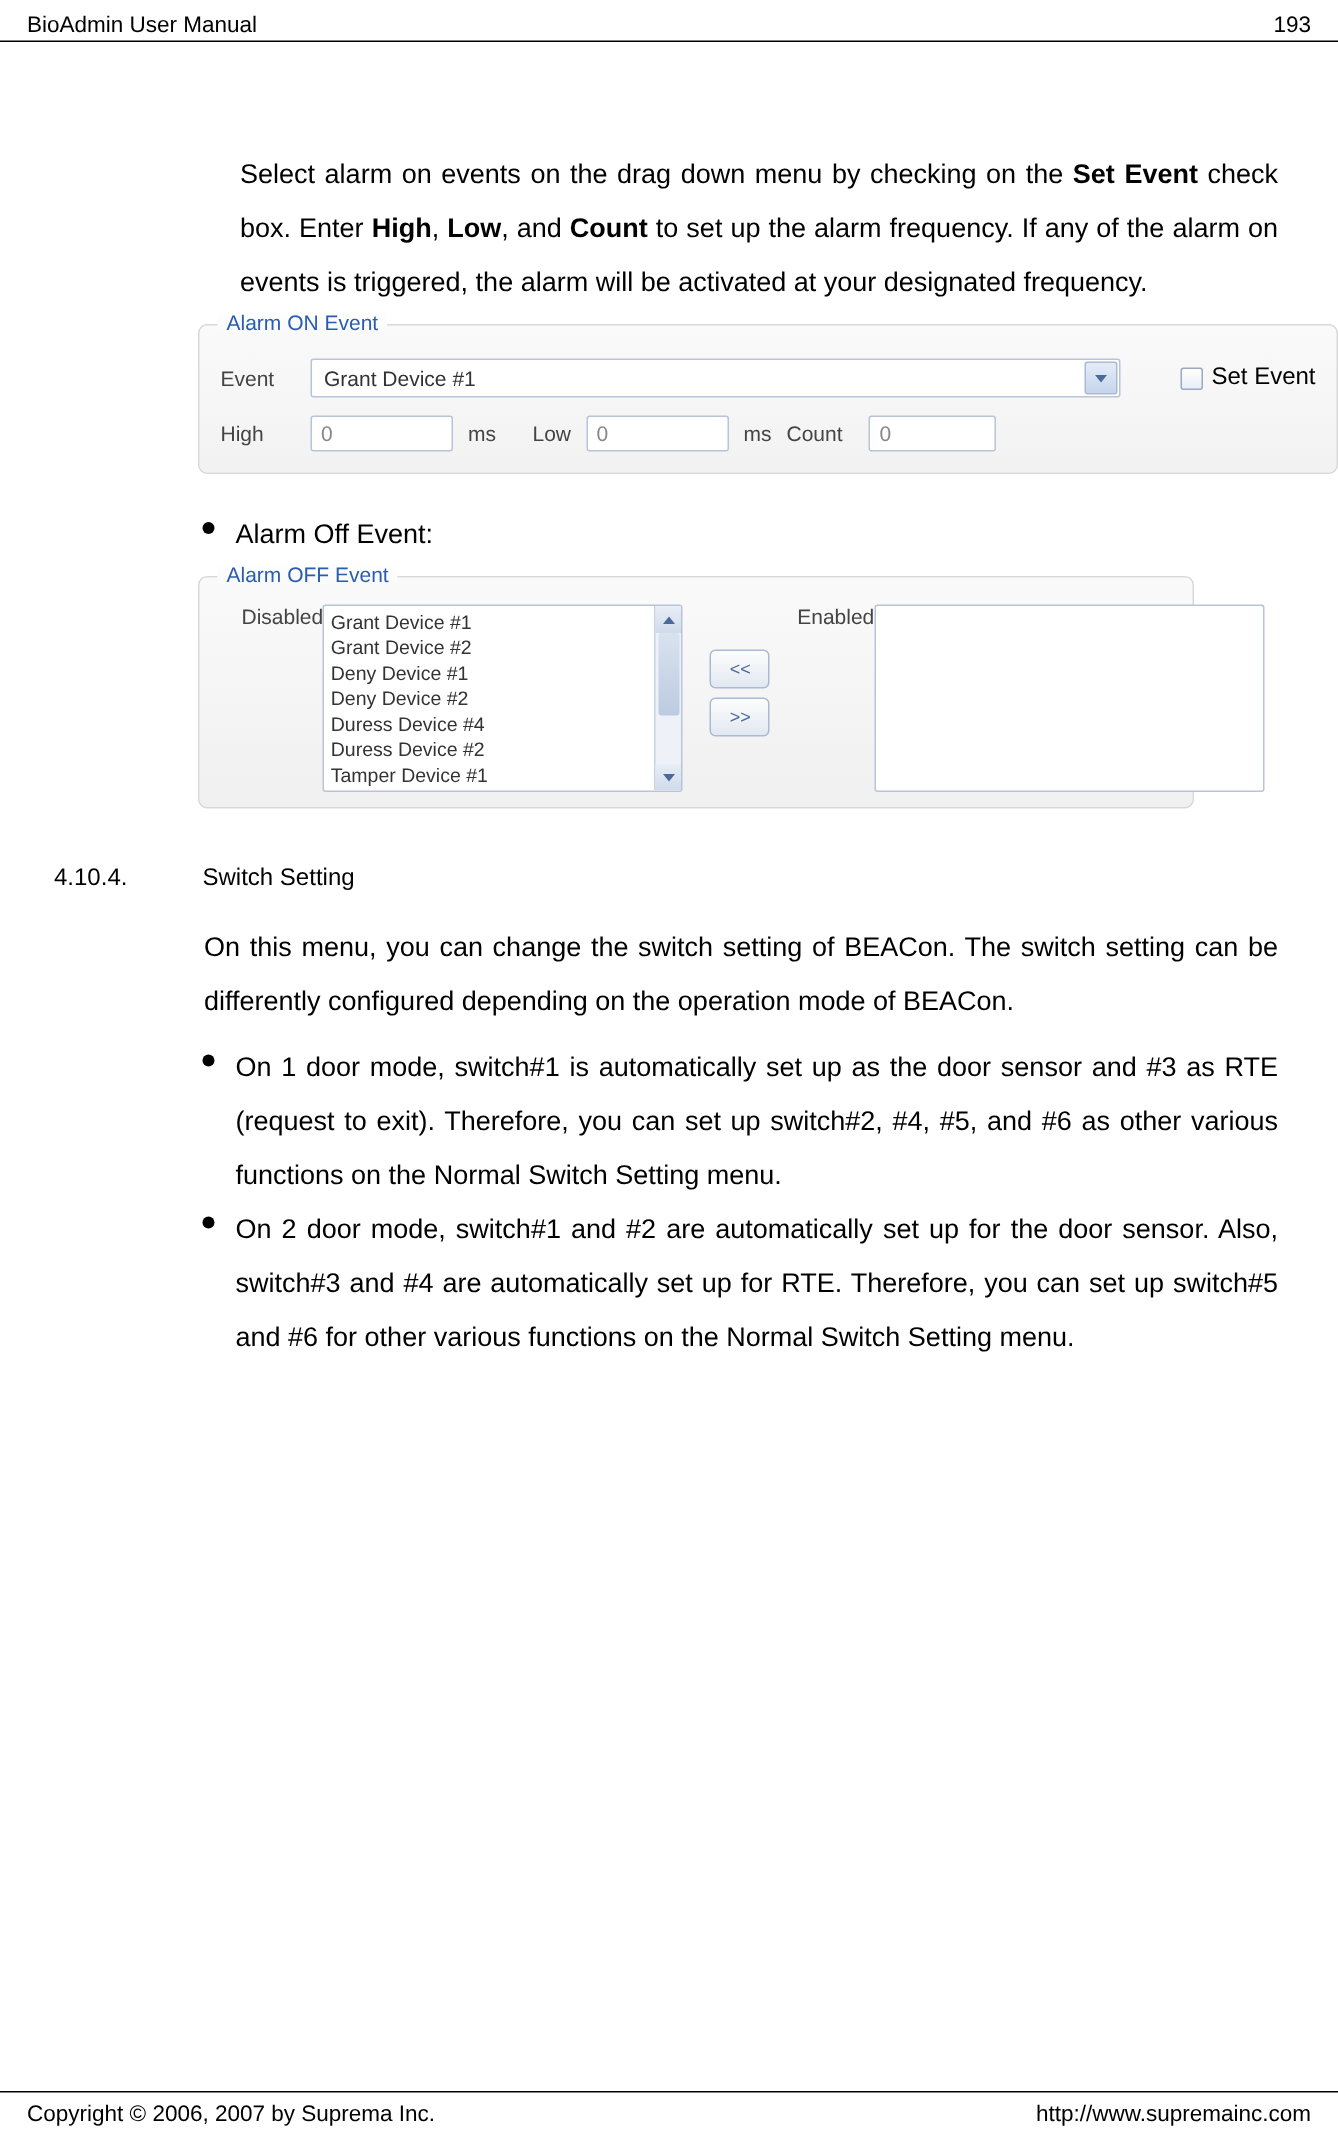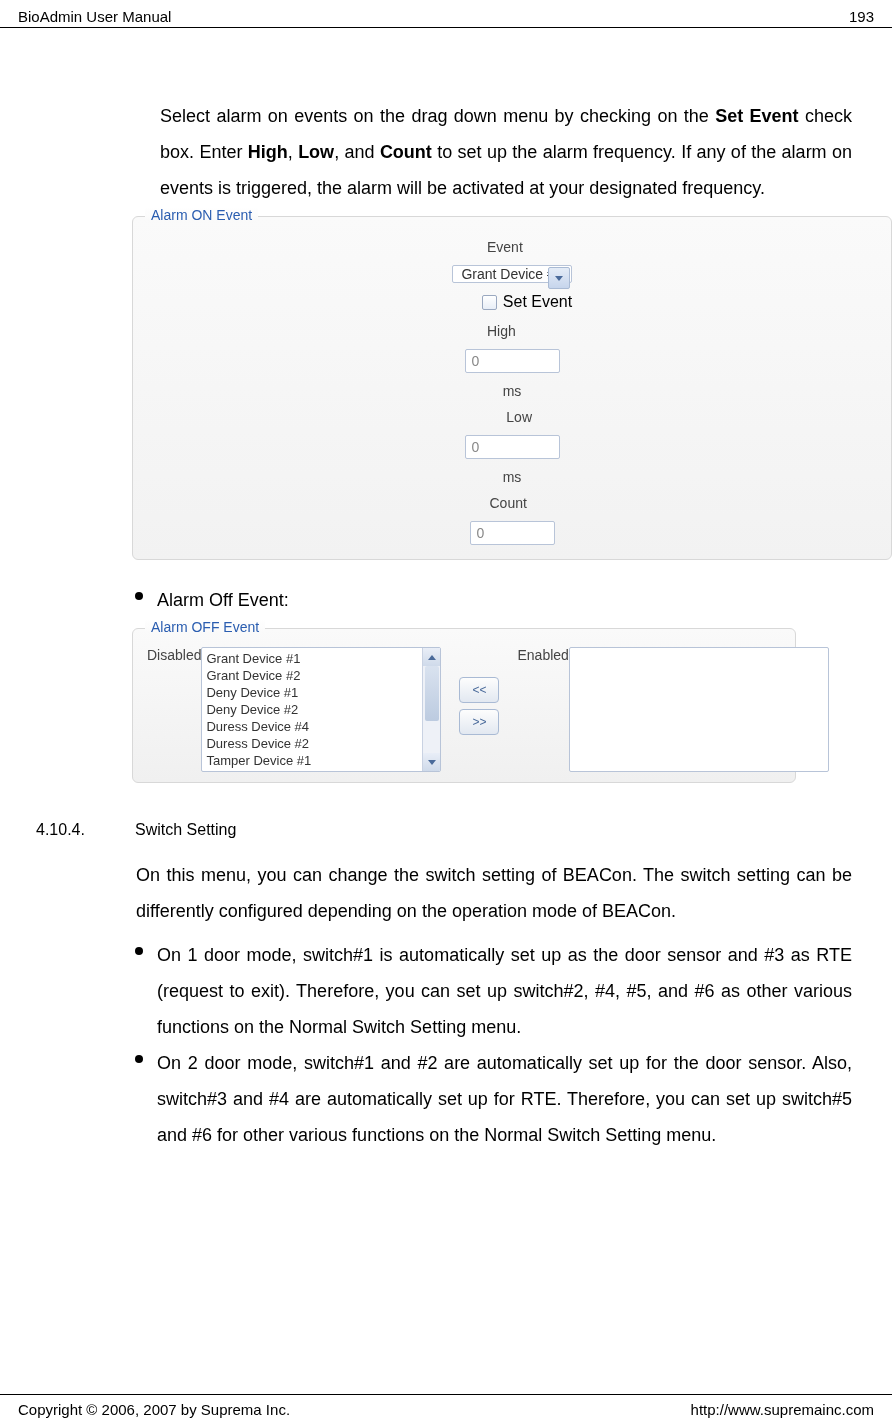--- a/index.html
+++ b/index.html
@@ -90,21 +90,20 @@
       padding: 0 6px;
       font-size: 14px;
       color: #2a5db0;
       background: linear-gradient(to bottom, #fff, #f9f9f9);
     }
     .form-row {
       display: flex;
       align-items: center;
       gap: 10px;
       margin-top: 12px;
-      flex-direction: column;
     }
     .form-label {
       font-size: 14px;
       color: #444;
       min-width: 50px;
     }
     .dropdown {
       flex: 1;
       height: 26px;
       border: 1px solid #b8c4d8;
@@ -169,21 +168,21 @@
       font-size: 14px;
       color: #444;
     }
     
     .alarm-off-widget {
       margin-left: 102px;
       margin-top: 10px;
       width: 664px;
       border: 1px solid #d8d8d8;
       border-radius: 6px;
-      padding: 8px 14px 10px 14px;
+      padding: 8px 14px 10px 28px;
       position: relative;
       background: linear-gradient(to bottom, #fafafa, #f0f0f0);
     }
     .off-columns {
       display: flex;
       align-items: flex-start;
       gap: 0;
       margin-top: 10px;
     }
     .col-header {

